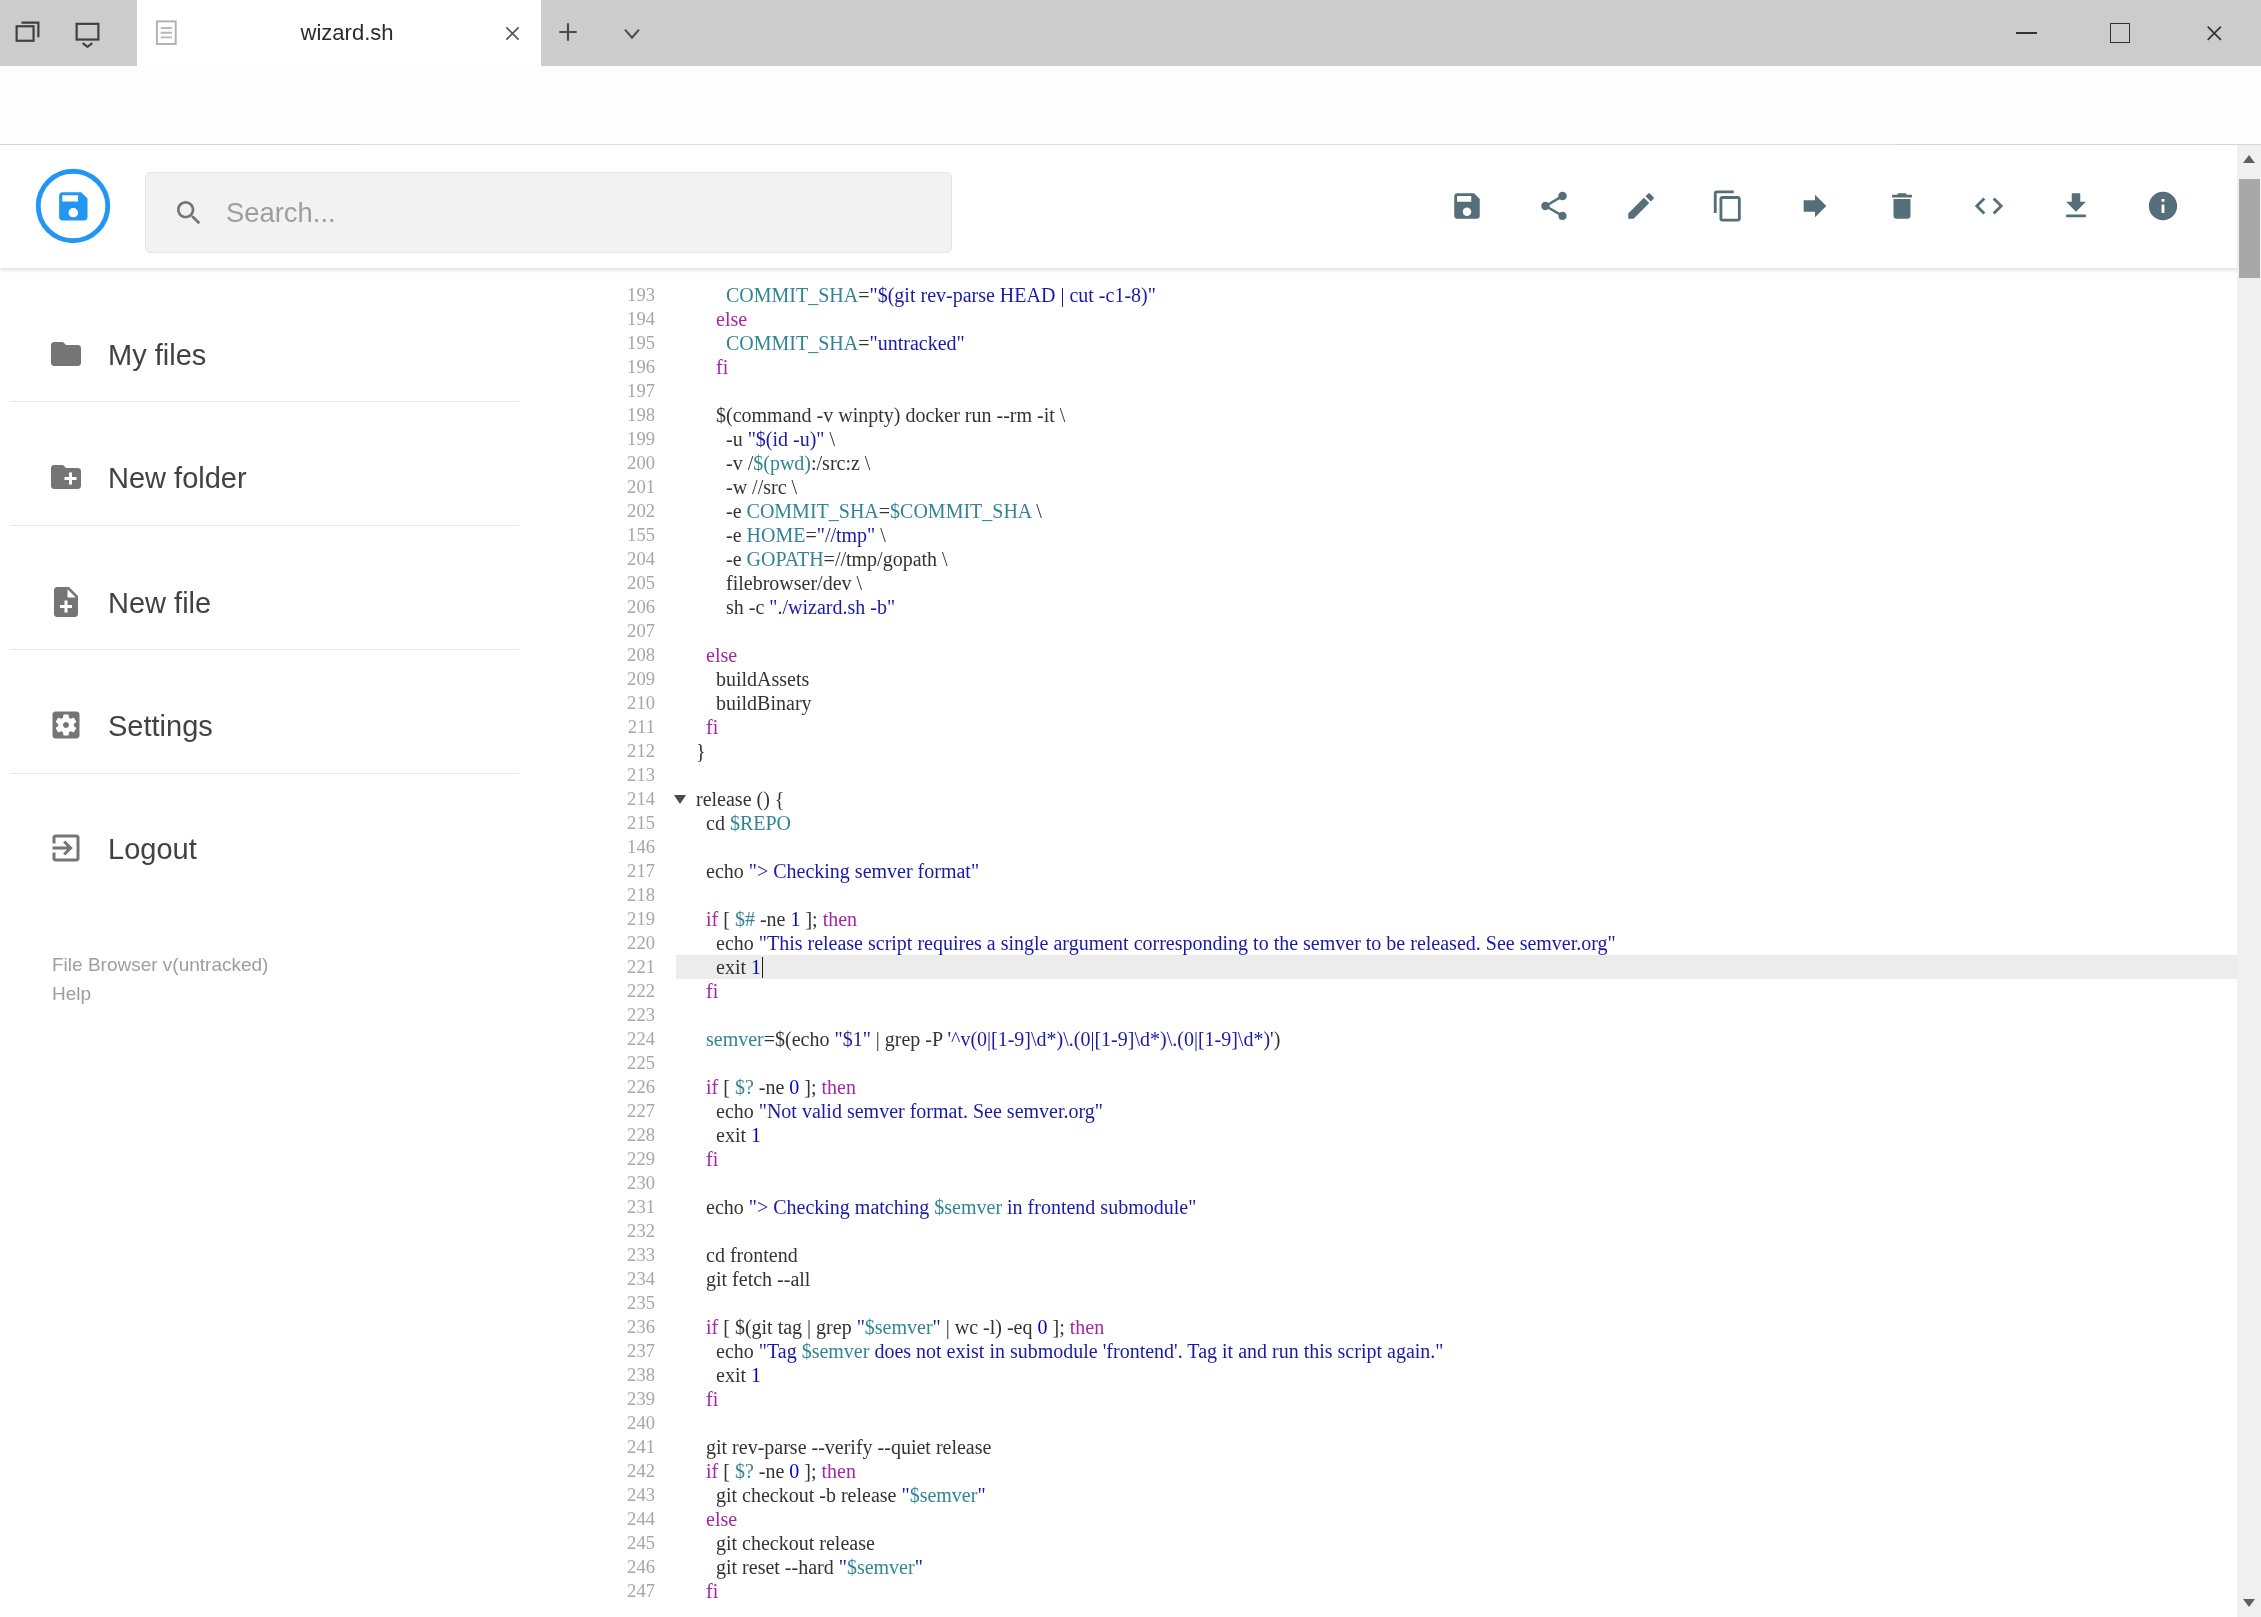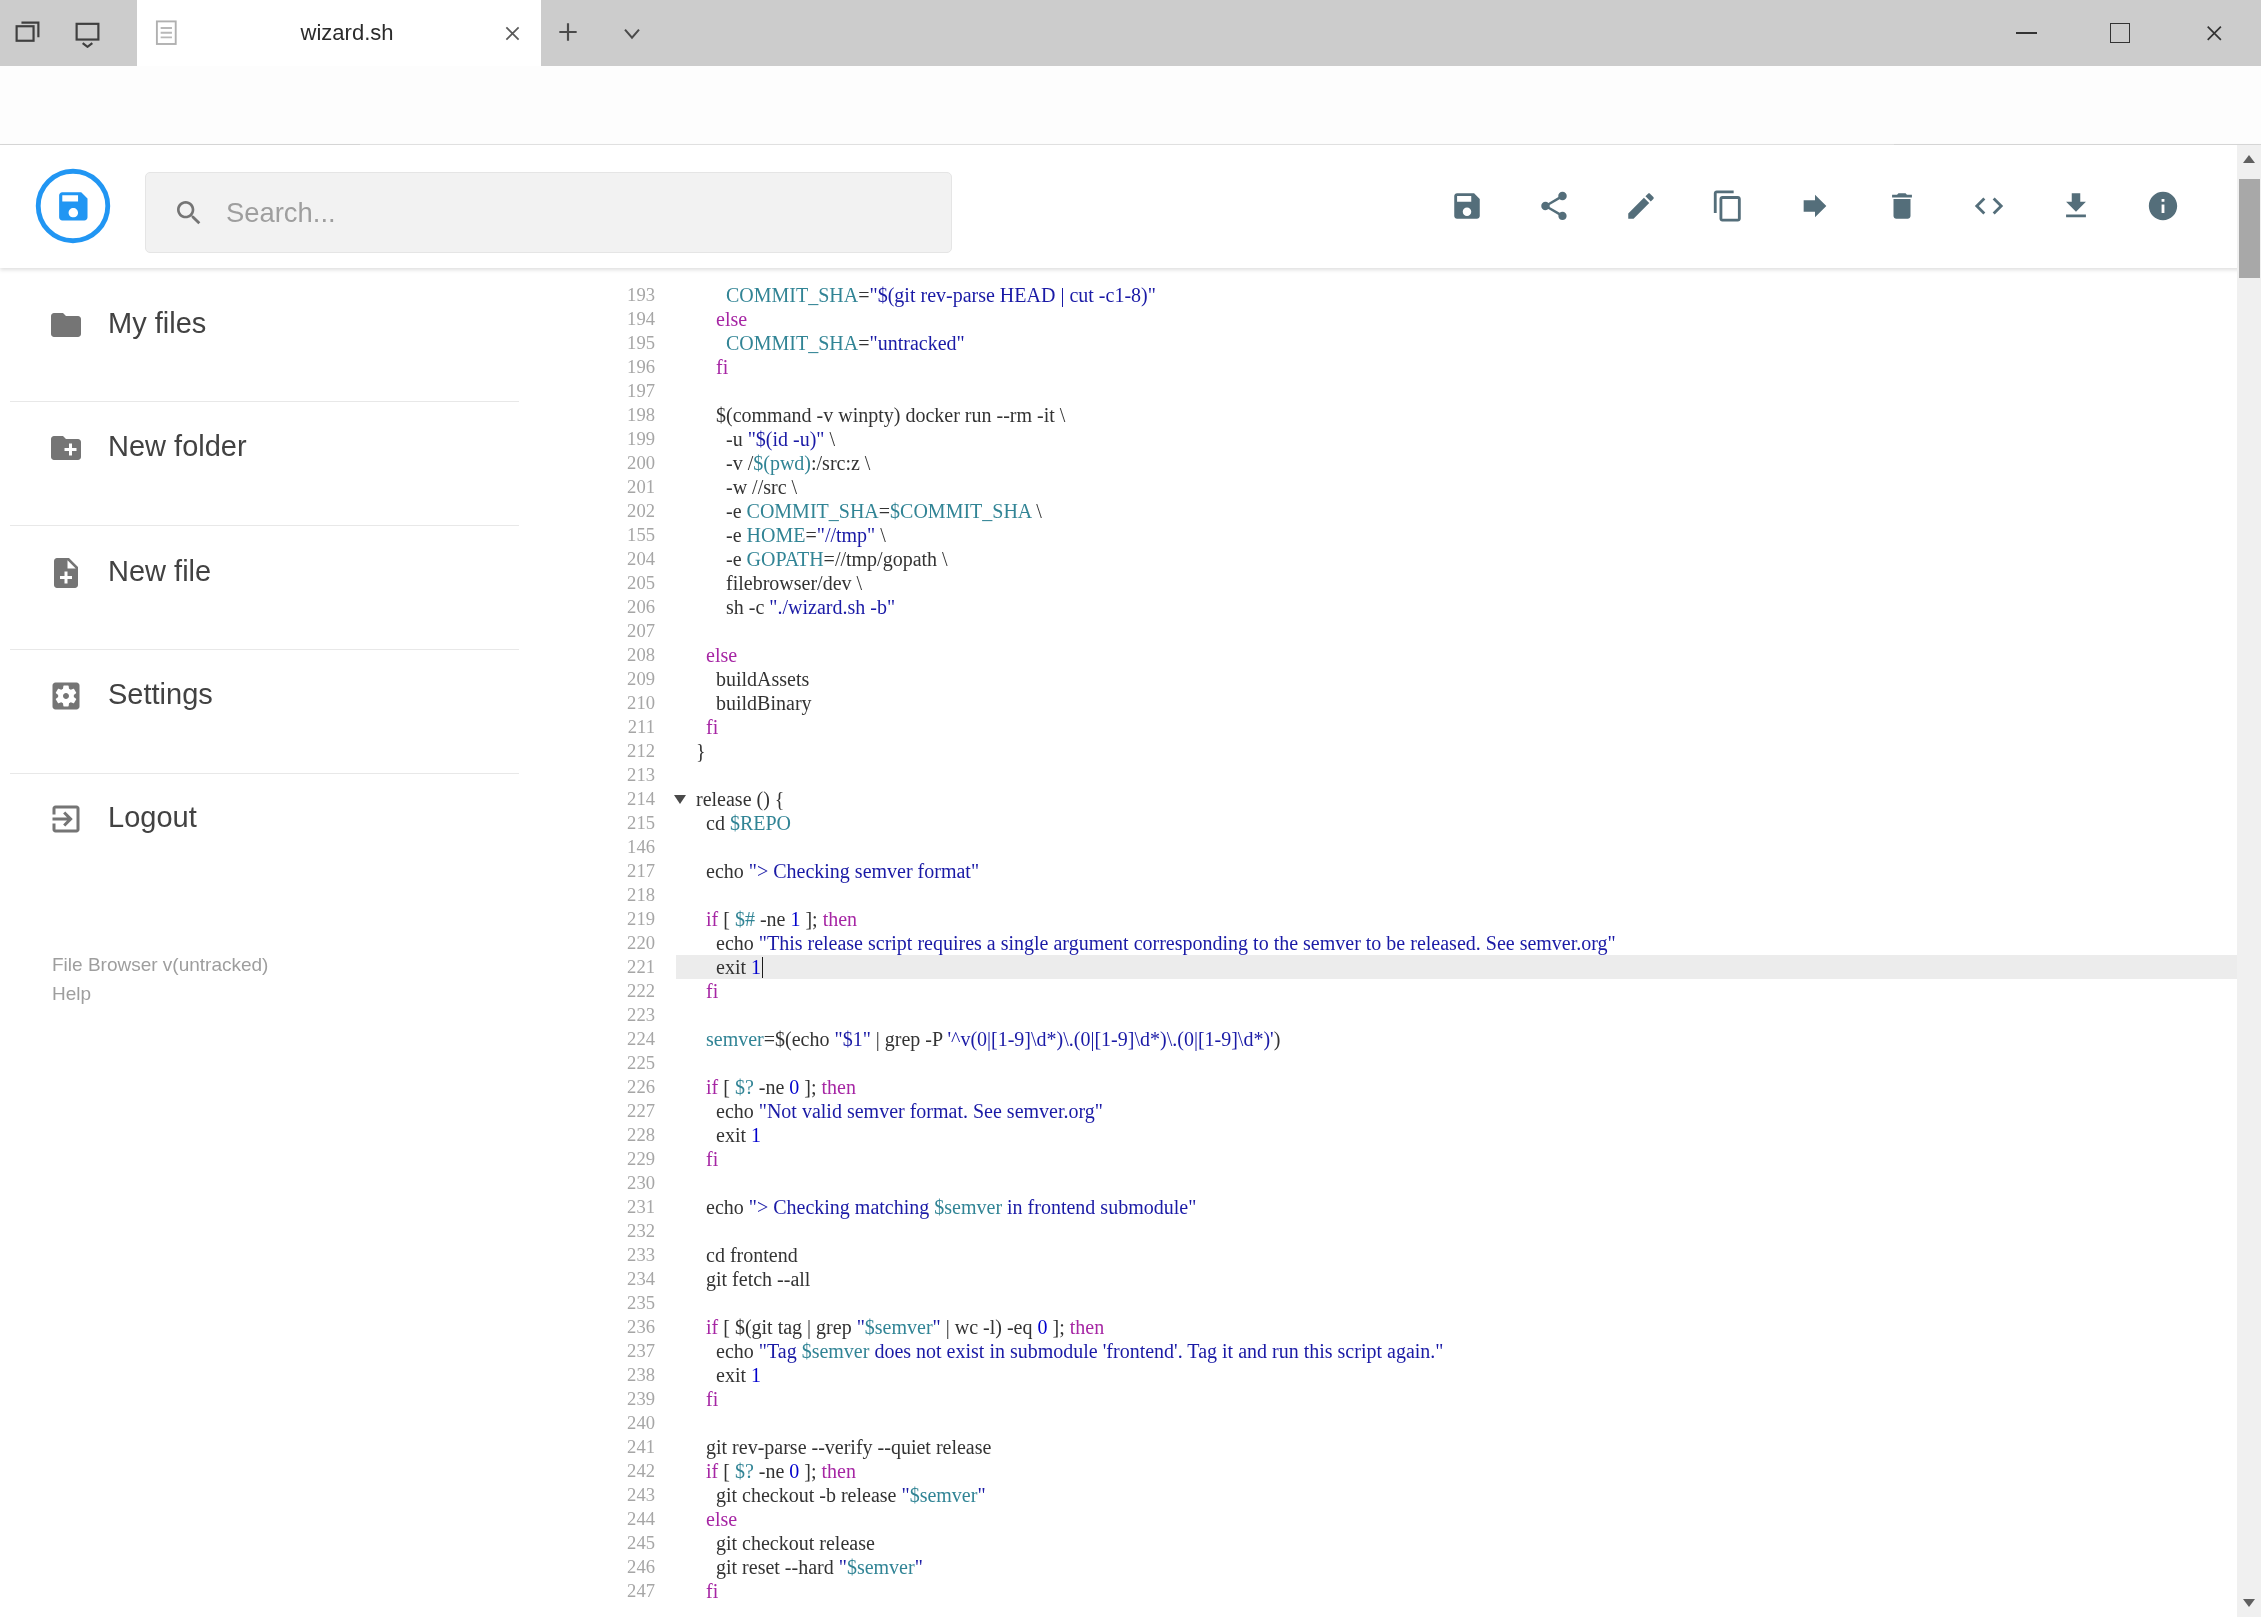--- a/index.html
+++ b/index.html
@@ -38,21 +38,21 @@
   .searchbox { position:absolute; left:145px; top:27.4px; width:807px; height:81px; background:#f2f2f2;
                border:0.8px solid #e5e5e5; border-radius:5px; display:flex; align-items:center; padding:0 27px; }
   .searchbox input { border:none; outline:none; background:transparent; font-size:27.4px; margin-left:21px; flex:1;
                      font-family:"Liberation Sans",sans-serif; color:#444; }
   .searchbox input::placeholder { color:#9e9e9e; }
   .fbtoolbar { position:absolute; right:81px; top:44px; display:flex; gap:53px; }
   .fbtoolbar svg { display:block; cursor:pointer; }
 
   
   .sidebar { position:absolute; left:0; top:268px; width:605px; height:1349px; background:#fff; }
-  .sitem { position:absolute; left:0; width:605px; height:65px; display:flex; align-items:flex-start; padding-left:48px; cursor:pointer; }
+  .sitem { position:absolute; left:0; width:605px; height:65px; display:flex; align-items:flex-end; padding-left:48px; cursor:pointer; }
   .sitem .slabel { font-size:29px; color:#424242; margin-left:24px; }
   .sdiv { position:absolute; left:9.7px; width:509px; height:0.8px; background:#e8e8e8; }
   .sfooter { position:absolute; left:52px; top:682px; font-size:19px; line-height:29px; color:#9e9e9e; }
 
   
   .editor { position:absolute; left:605px; top:268px; width:1632px; height:1349px; background:#fff;
             font-family:Liberation Serif, serif; overflow:hidden; }
   .code-area { padding-top:14.5px; }
   .crow { display:flex; height:24px; line-height:24px; }
   .gut { width:71px; text-align:right; padding-right:21px; font-size:18.6px; color:#a6a6a6; position:relative; flex:none; }

